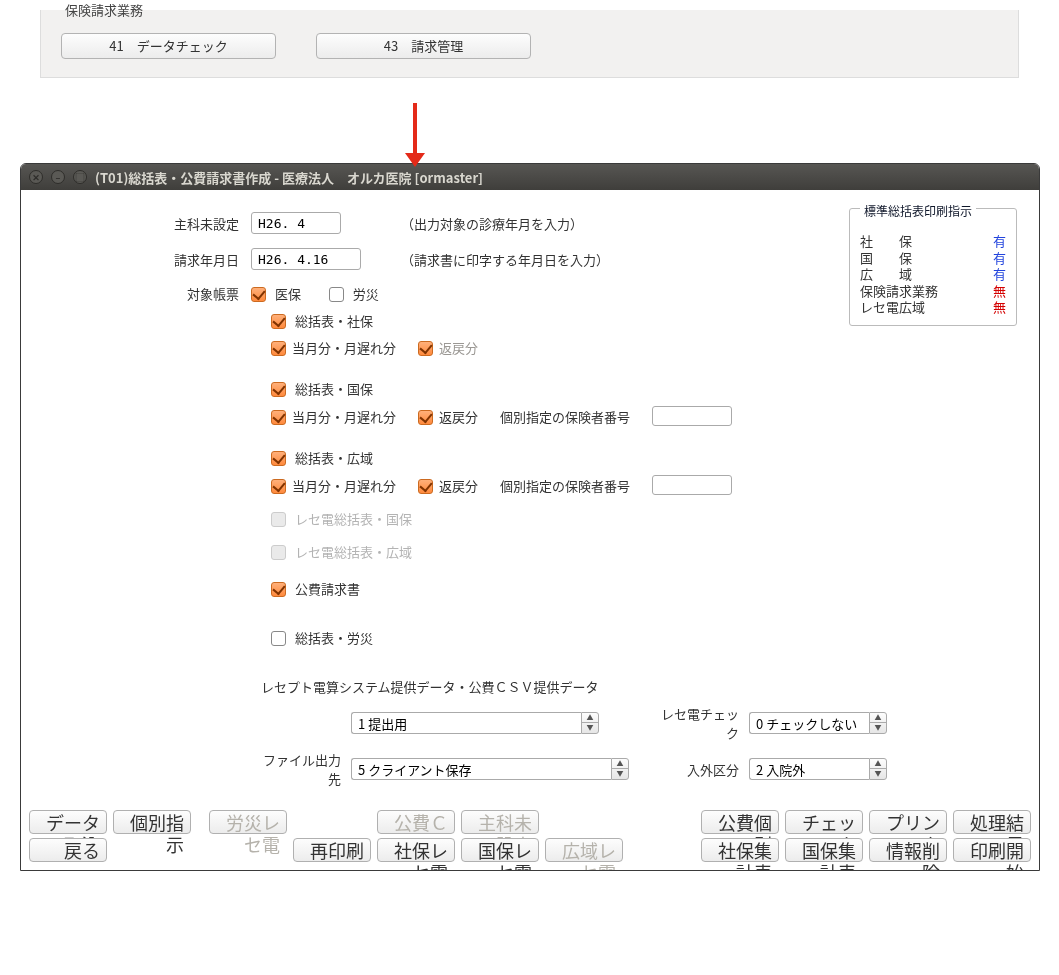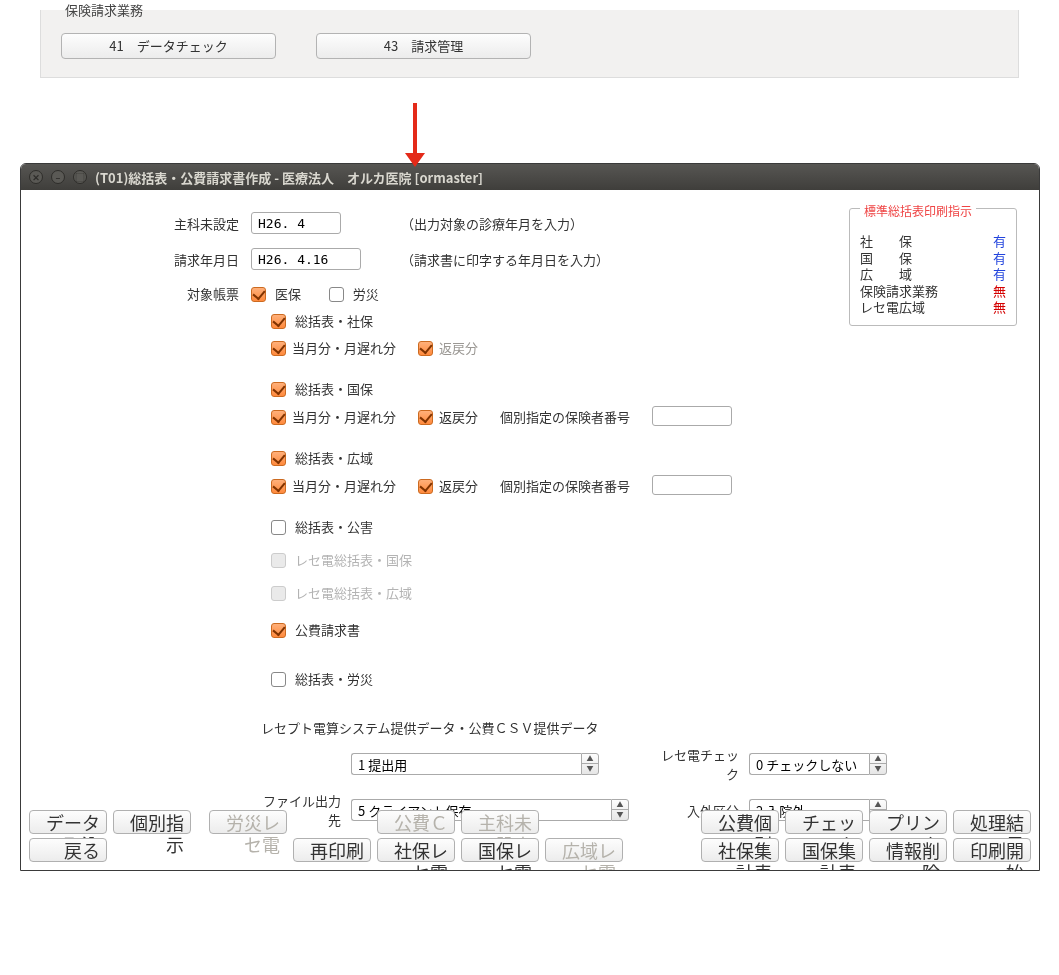--- a/index.html
+++ b/index.html
@@ -45,21 +45,21 @@
   .tb-btn { width: 14px; height: 14px; border-radius: 50%; background: #5a5955; border:1px solid #2e2d2a; display:inline-flex; align-items:center; justify-content:center; font-size:9px; color:#2e2d2a;}
   .content { position: relative; background: #fff; padding: 22px 30px 10px 30px; min-height: 680px;}
 
   
   .print-inst {
     position: absolute; top: 18px; right: 22px;
     border: 1px solid #bbb; border-radius: 3px;
     width: 168px; padding: 6px 10px 8px 10px;
     font-size: 13px;
   }
-  .print-inst .legend { position:relative; top:-14px; background:#fff; padding:0 4px; font-size:12px; color:#ef4444;}
+  .print-inst .legend { position:relative; top:-14px; background:#fff; padding:0 4px; font-size:12px; color:#0f172a;}
   .pi-row { display: flex; justify-content: space-between; margin-top: -3px; line-height:1.5;}
   .blue { color: #2244dd; }
   .red { color: #d40000; }
 
   
   .frow { display: flex; align-items: center; margin-bottom: 14px; }
   .frow .lbl { width: 100px; text-align: right; padding-right: 12px; color:#333; margin-left:100px;}
   .txt {
     height: 22px; border:1px solid #aaa; border-radius:3px;
     padding: 1px 6px; font-size:13px; background:#fff; font-family:monospace,"MS Gothic";
@@ -217,24 +217,20 @@
           <span class="chk checked"></span>
           <span>総括表・広域</span>
         </div>
         <div class="sub-line">
           <span><span class="chk checked"></span><span>当月分・月遅れ分</span></span>
           <span><span class="chk checked"></span><span>返戻分</span></span>
           <span>個別指定の保険者番号</span>
           <input class="sm-input" style="">
         </div>
 
-        <div class="grp-line" style="margin-top:22px;">
-          <span class="chk"></span>
-          <span>総括表・公害</span>
-        </div>
         <div class="grp-line" style="margin-top:14px;">
           <span class="chk disabled"></span>
           <span class="disabled-lbl">レセ電総括表・国保</span>
         </div>
         <div class="grp-line" style="margin-top:14px;">
           <span class="chk disabled"></span>
           <span class="disabled-lbl">レセ電総括表・広域</span>
         </div>
         <div class="grp-line" style="margin-top:18px;">
           <span class="chk checked"></span>

